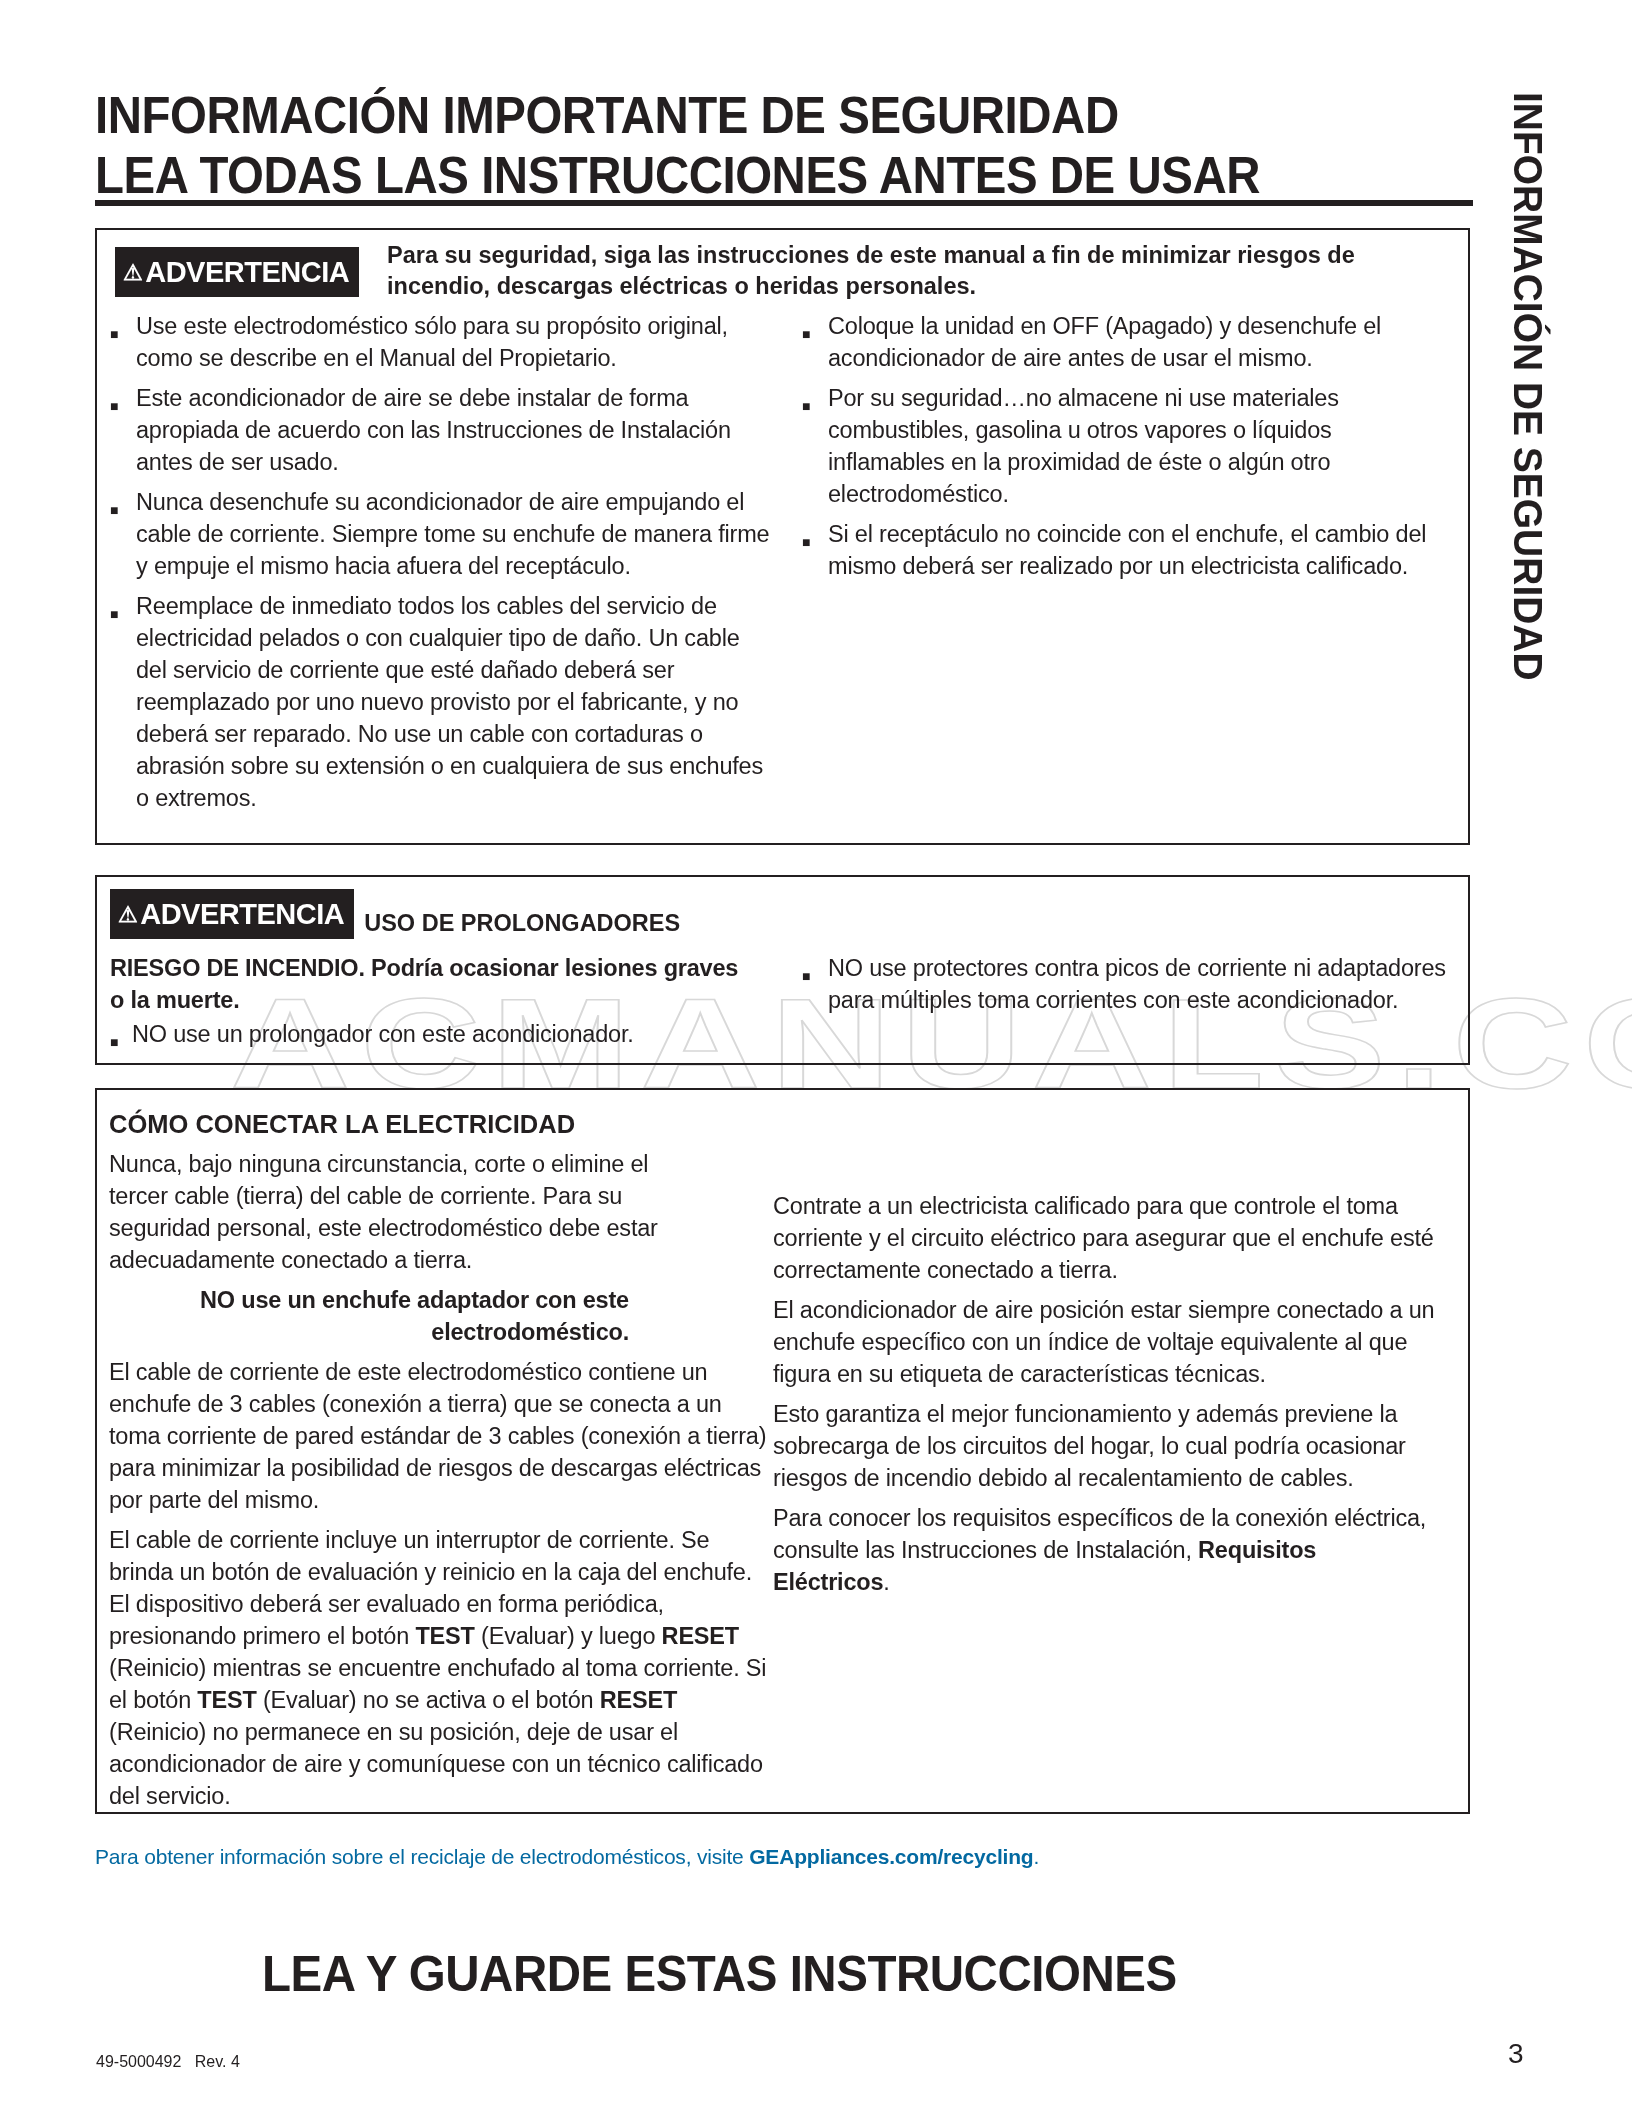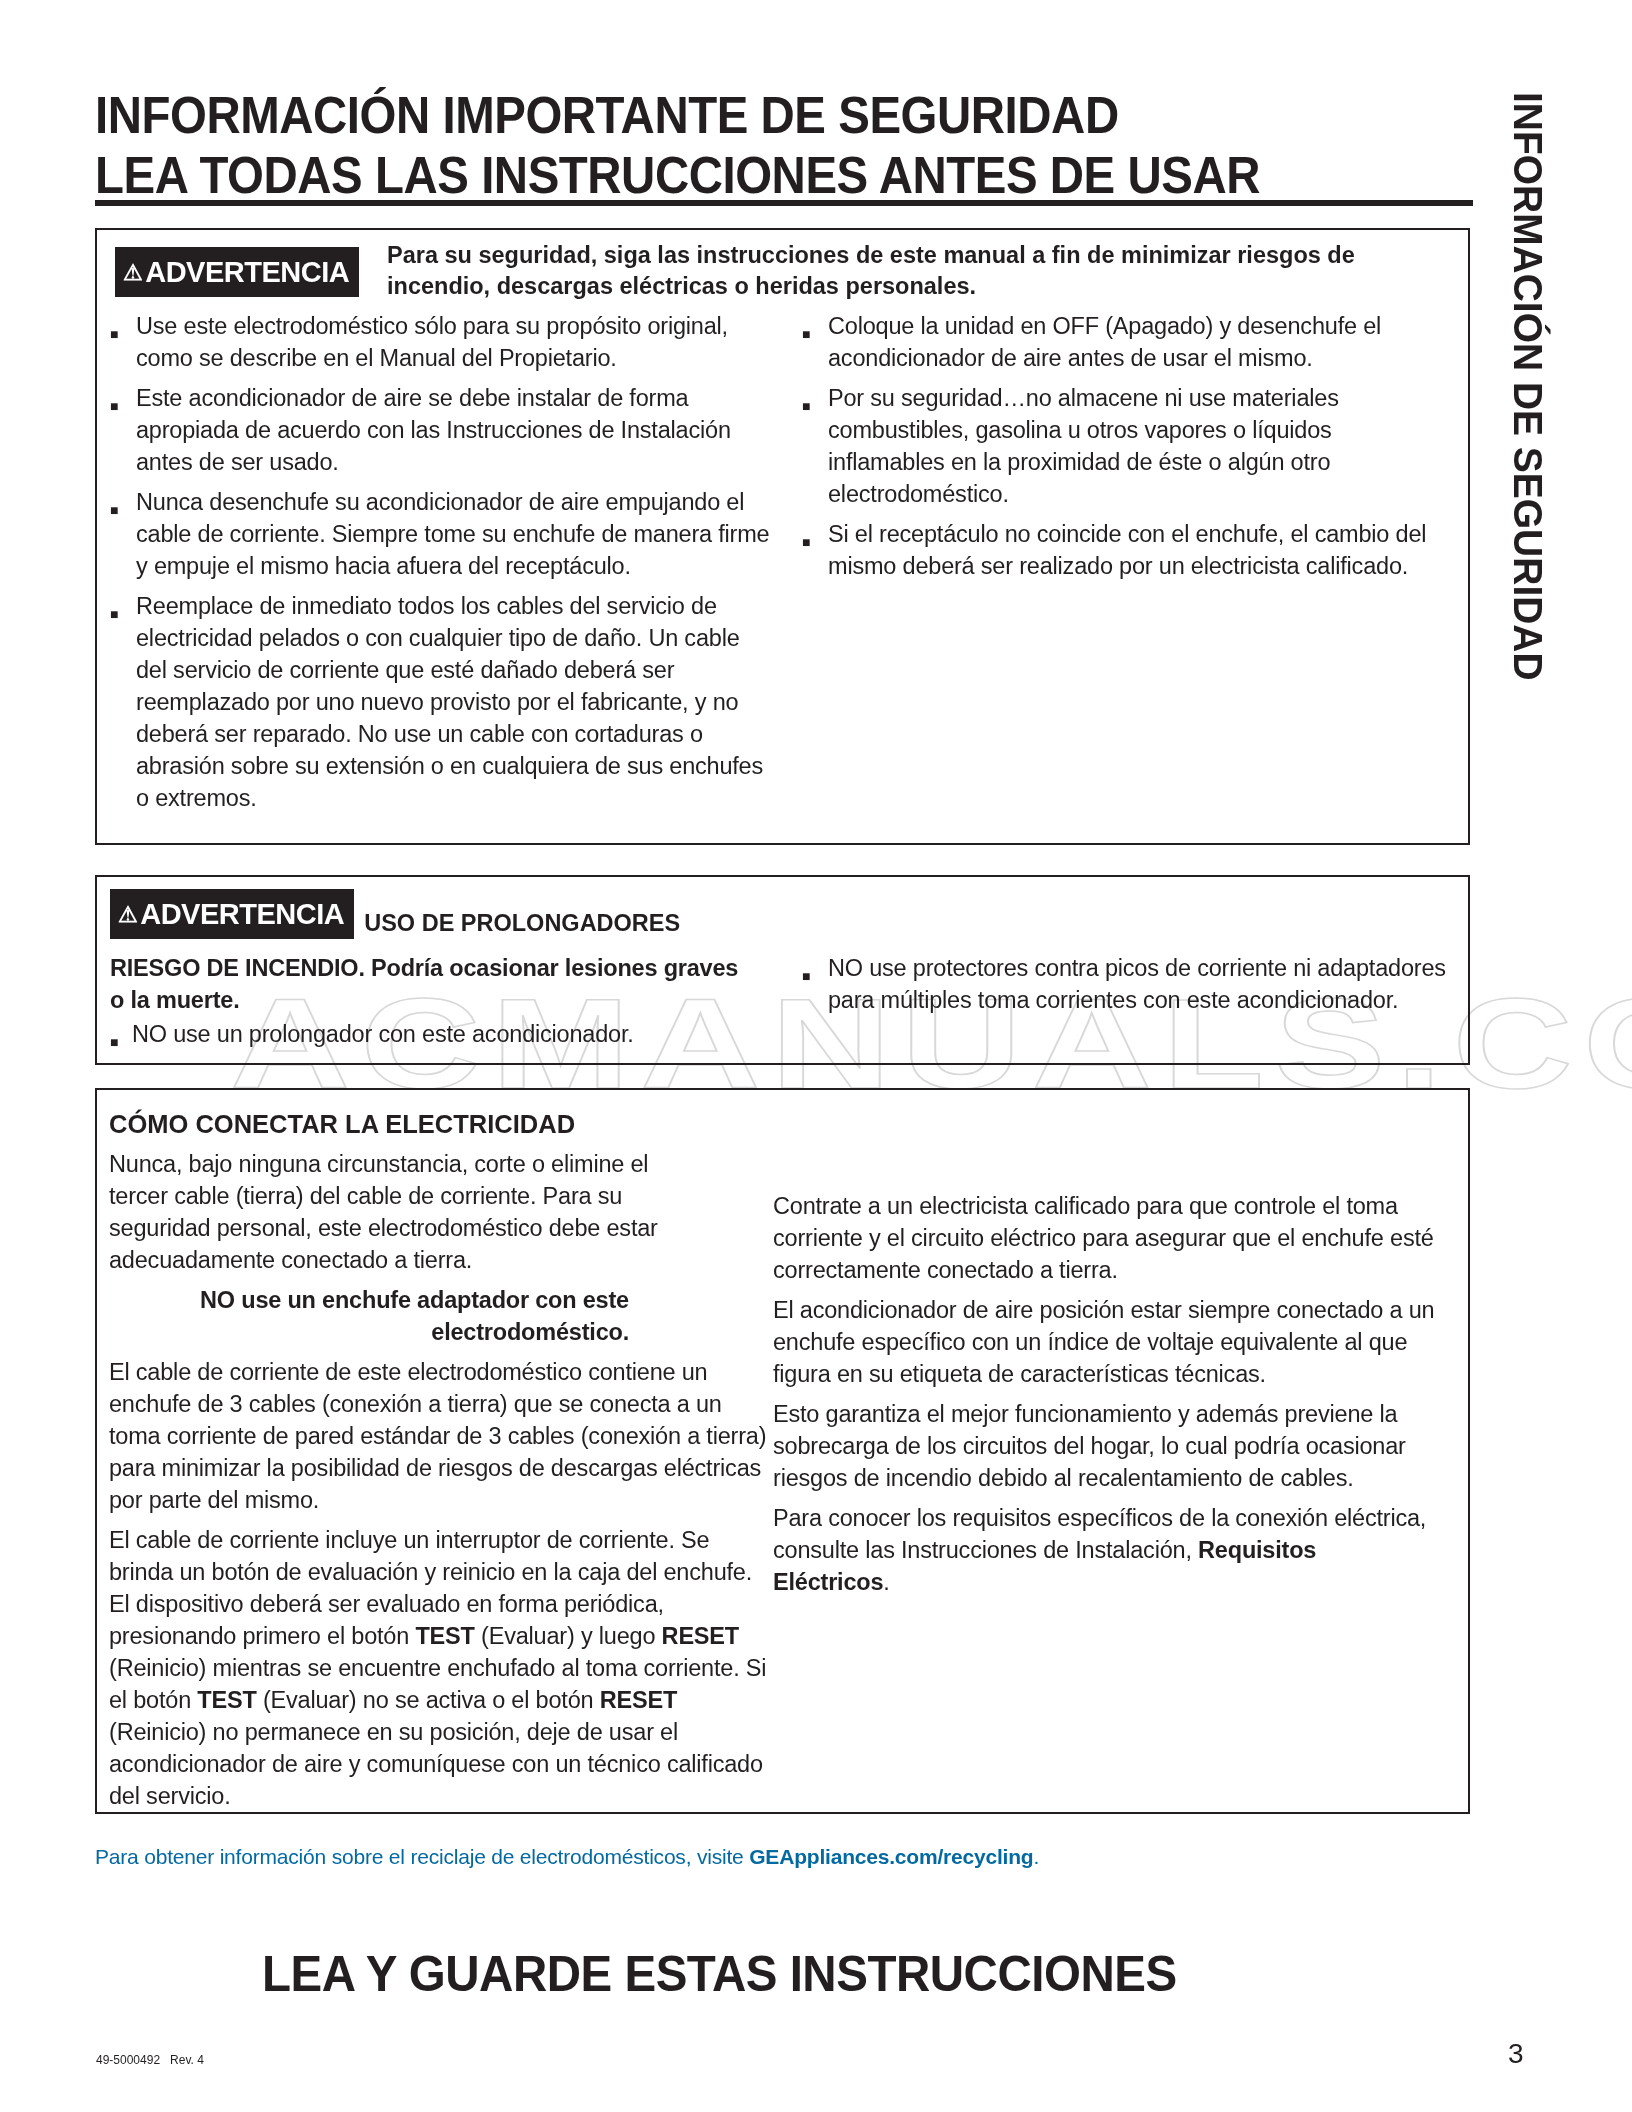--- a/index.html
+++ b/index.html
@@ -45,21 +45,21 @@
     position: absolute; left: 230px; top: 980px; font-size: 128px; font-weight: bold;
     color: transparent; -webkit-text-stroke: 1.5px #d8d8d8; letter-spacing: 8px;
     font-family: "Liberation Sans", sans-serif; pointer-events: none; line-height: 1;
     transform: scaleX(1.3); transform-origin: left top;
   }
   .recycle { position: absolute; left: 95px; top: 1845px; font-size: 21px; color: #0369a1; letter-spacing: -0.2px; }
   .bottom-title {
     position: absolute; left: 262px; top: 1945px; font-size: 50px; font-weight: bold;
     letter-spacing: -0.5px; transform: scaleX(0.95); transform-origin: left top;
   }
-  .doc-num { position: absolute; left: 96px; top: 2053px; font-size: 12px; color: #231f20; }
+  .doc-num { position: absolute; left: 96px; top: 2053px; font-size: 16px; color: #231f20; }
   .page-num { position: absolute; left: 1508px; top: 2038px; font-size: 28px; color: #231f20; }
 </style>
 </head>
 <body>
 
 <div class="page-title">
   <div>INFORMACIÓN IMPORTANTE DE SEGURIDAD</div>
   <div>LEA TODAS LAS INSTRUCCIONES ANTES DE USAR</div>
 </div>
 <div class="title-rule"></div>

